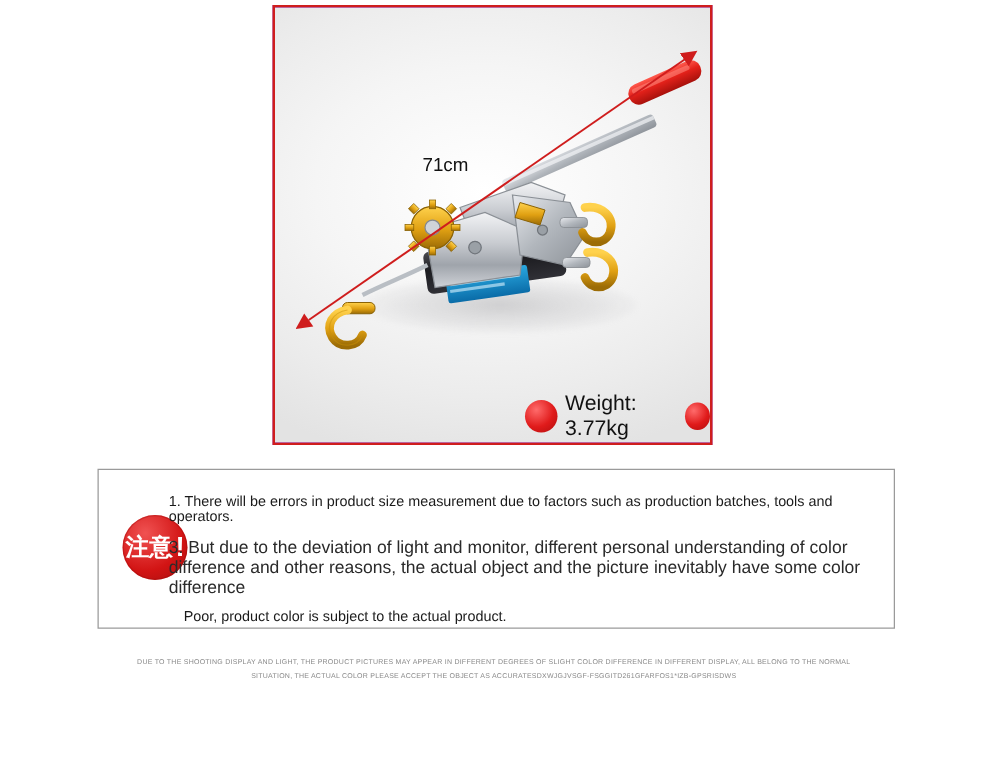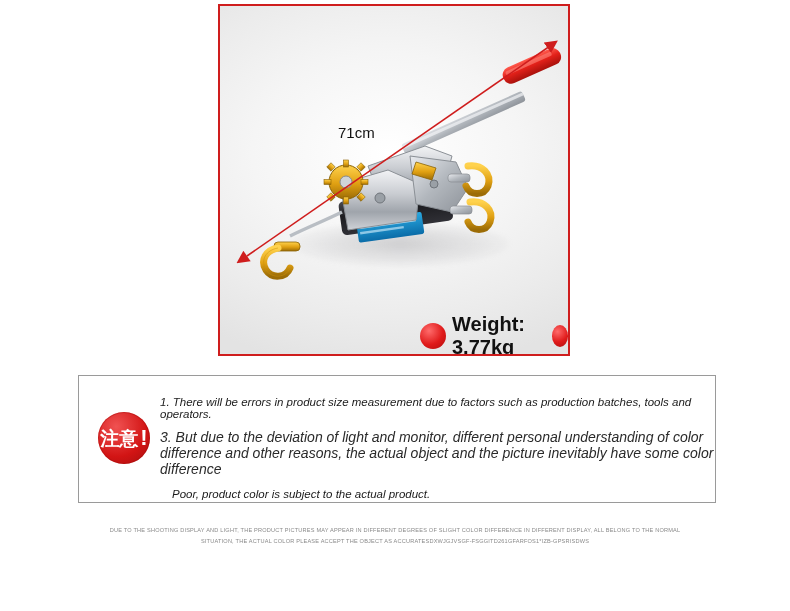--- a/index.html
+++ b/index.html
@@ -80,22 +80,22 @@
     height: 26px;
     border-radius: 50%;
     background: radial-gradient(circle at 35% 30%, #ff6b6b 0%, #e01b1b 55%, #b00d0d 100%);
     flex: 0 0 auto;
     margin-right: -8px;
     z-index: 2;
   }
   .weight-text {
     position: relative;
     z-index: 1;
-    font-size: 20px;
-    font-weight: bold;
+    font-size: 17px;
+    font-weight: normal;
     color: #111;
     background: rgba(255,255,255,0.0);
     padding-left: 10px;
     padding-right: 4px;
   }
   .weight-dot2 {
     width: 22px;
     height: 22px;
     border-radius: 50%;
     background: radial-gradient(circle at 35% 30%, #ff6b6b 0%, #e01b1b 55%, #b00d0d 100%);
@@ -137,24 +137,23 @@
     letter-spacing: 0px;
   }
   .notice-seal .seal-bang {
     font-size: 22px;
     font-weight: bold;
     margin-left: 2px;
   }
 
   .notice-lines {
     position: absolute;
-    left: 160px;
+    left: 135px;
     top: 396px;
     width: 570px;
-    font-style: italic;
   }
   .nline {
     color: #1a1a1a;
     margin-bottom: 9px;
   }
   .nline.l1 { font-size: 11.5px; }
   .nline.l2 { font-size: 7.5px; color: #2a2a2a; }
   .nline.l3 { font-size: 14px; color: #2a2a2a; }
   .nline.l4 { font-size: 11.5px; padding-left: 12px; margin-top: 11px; }
 

